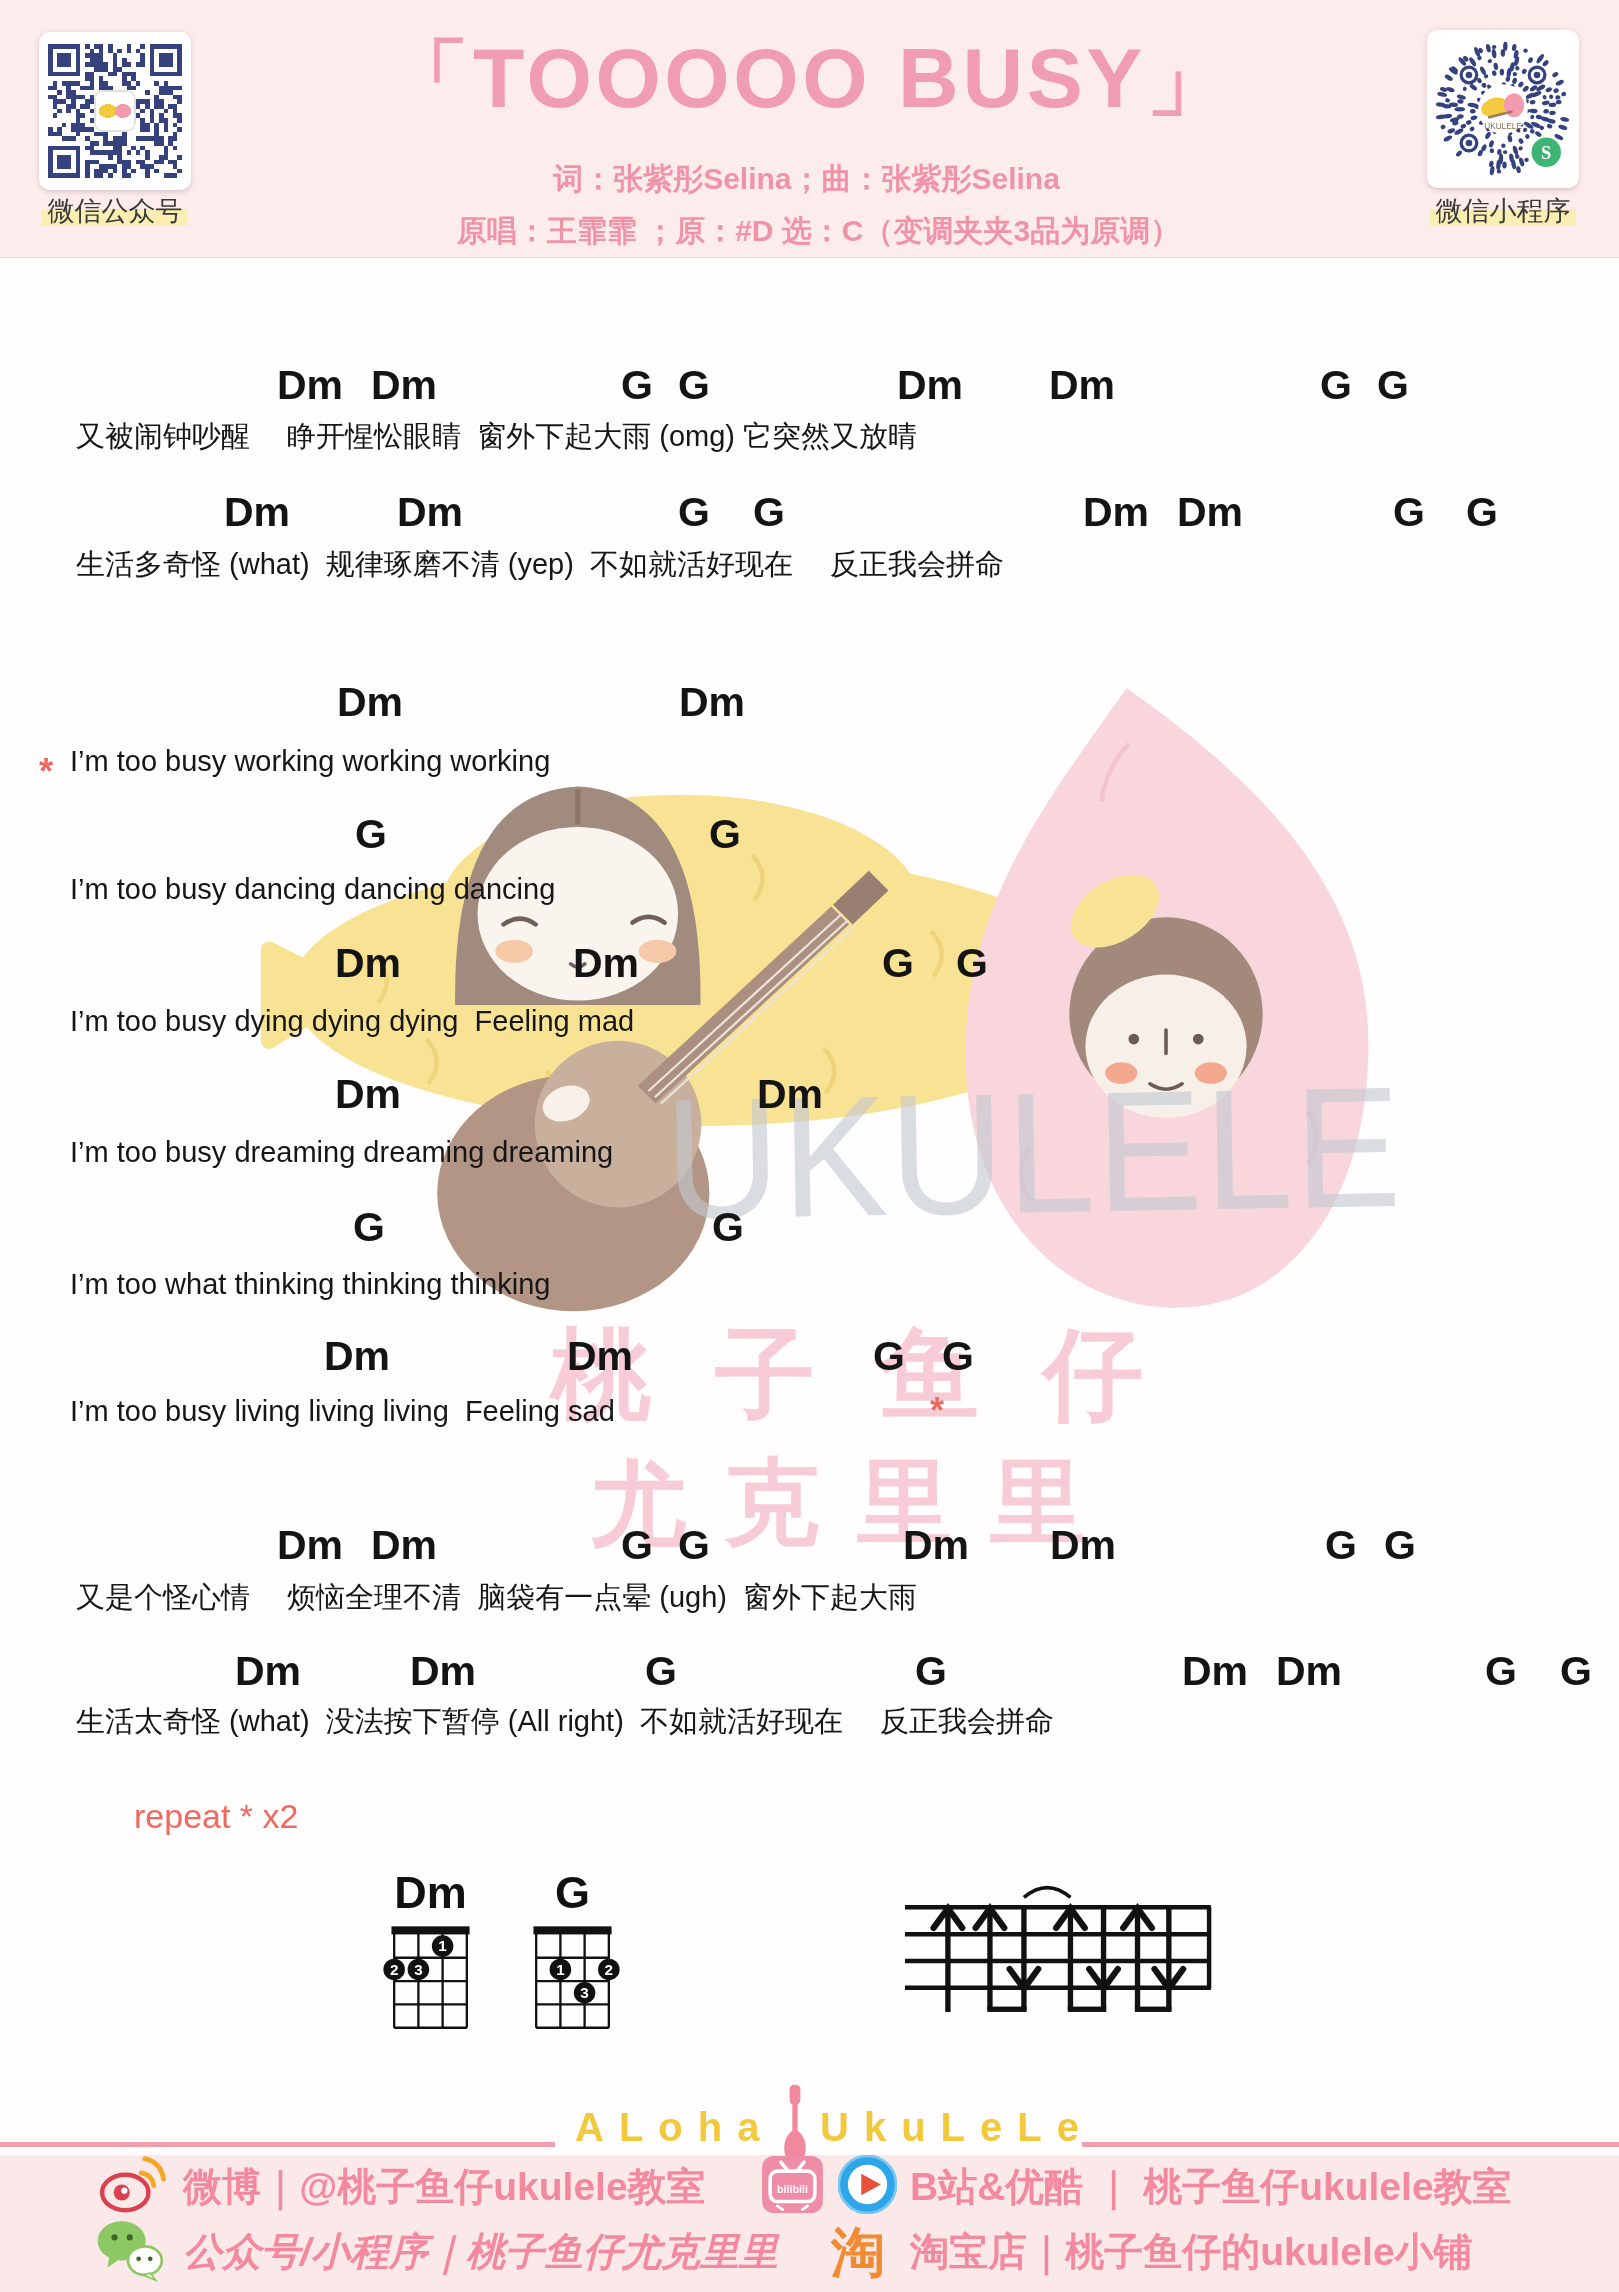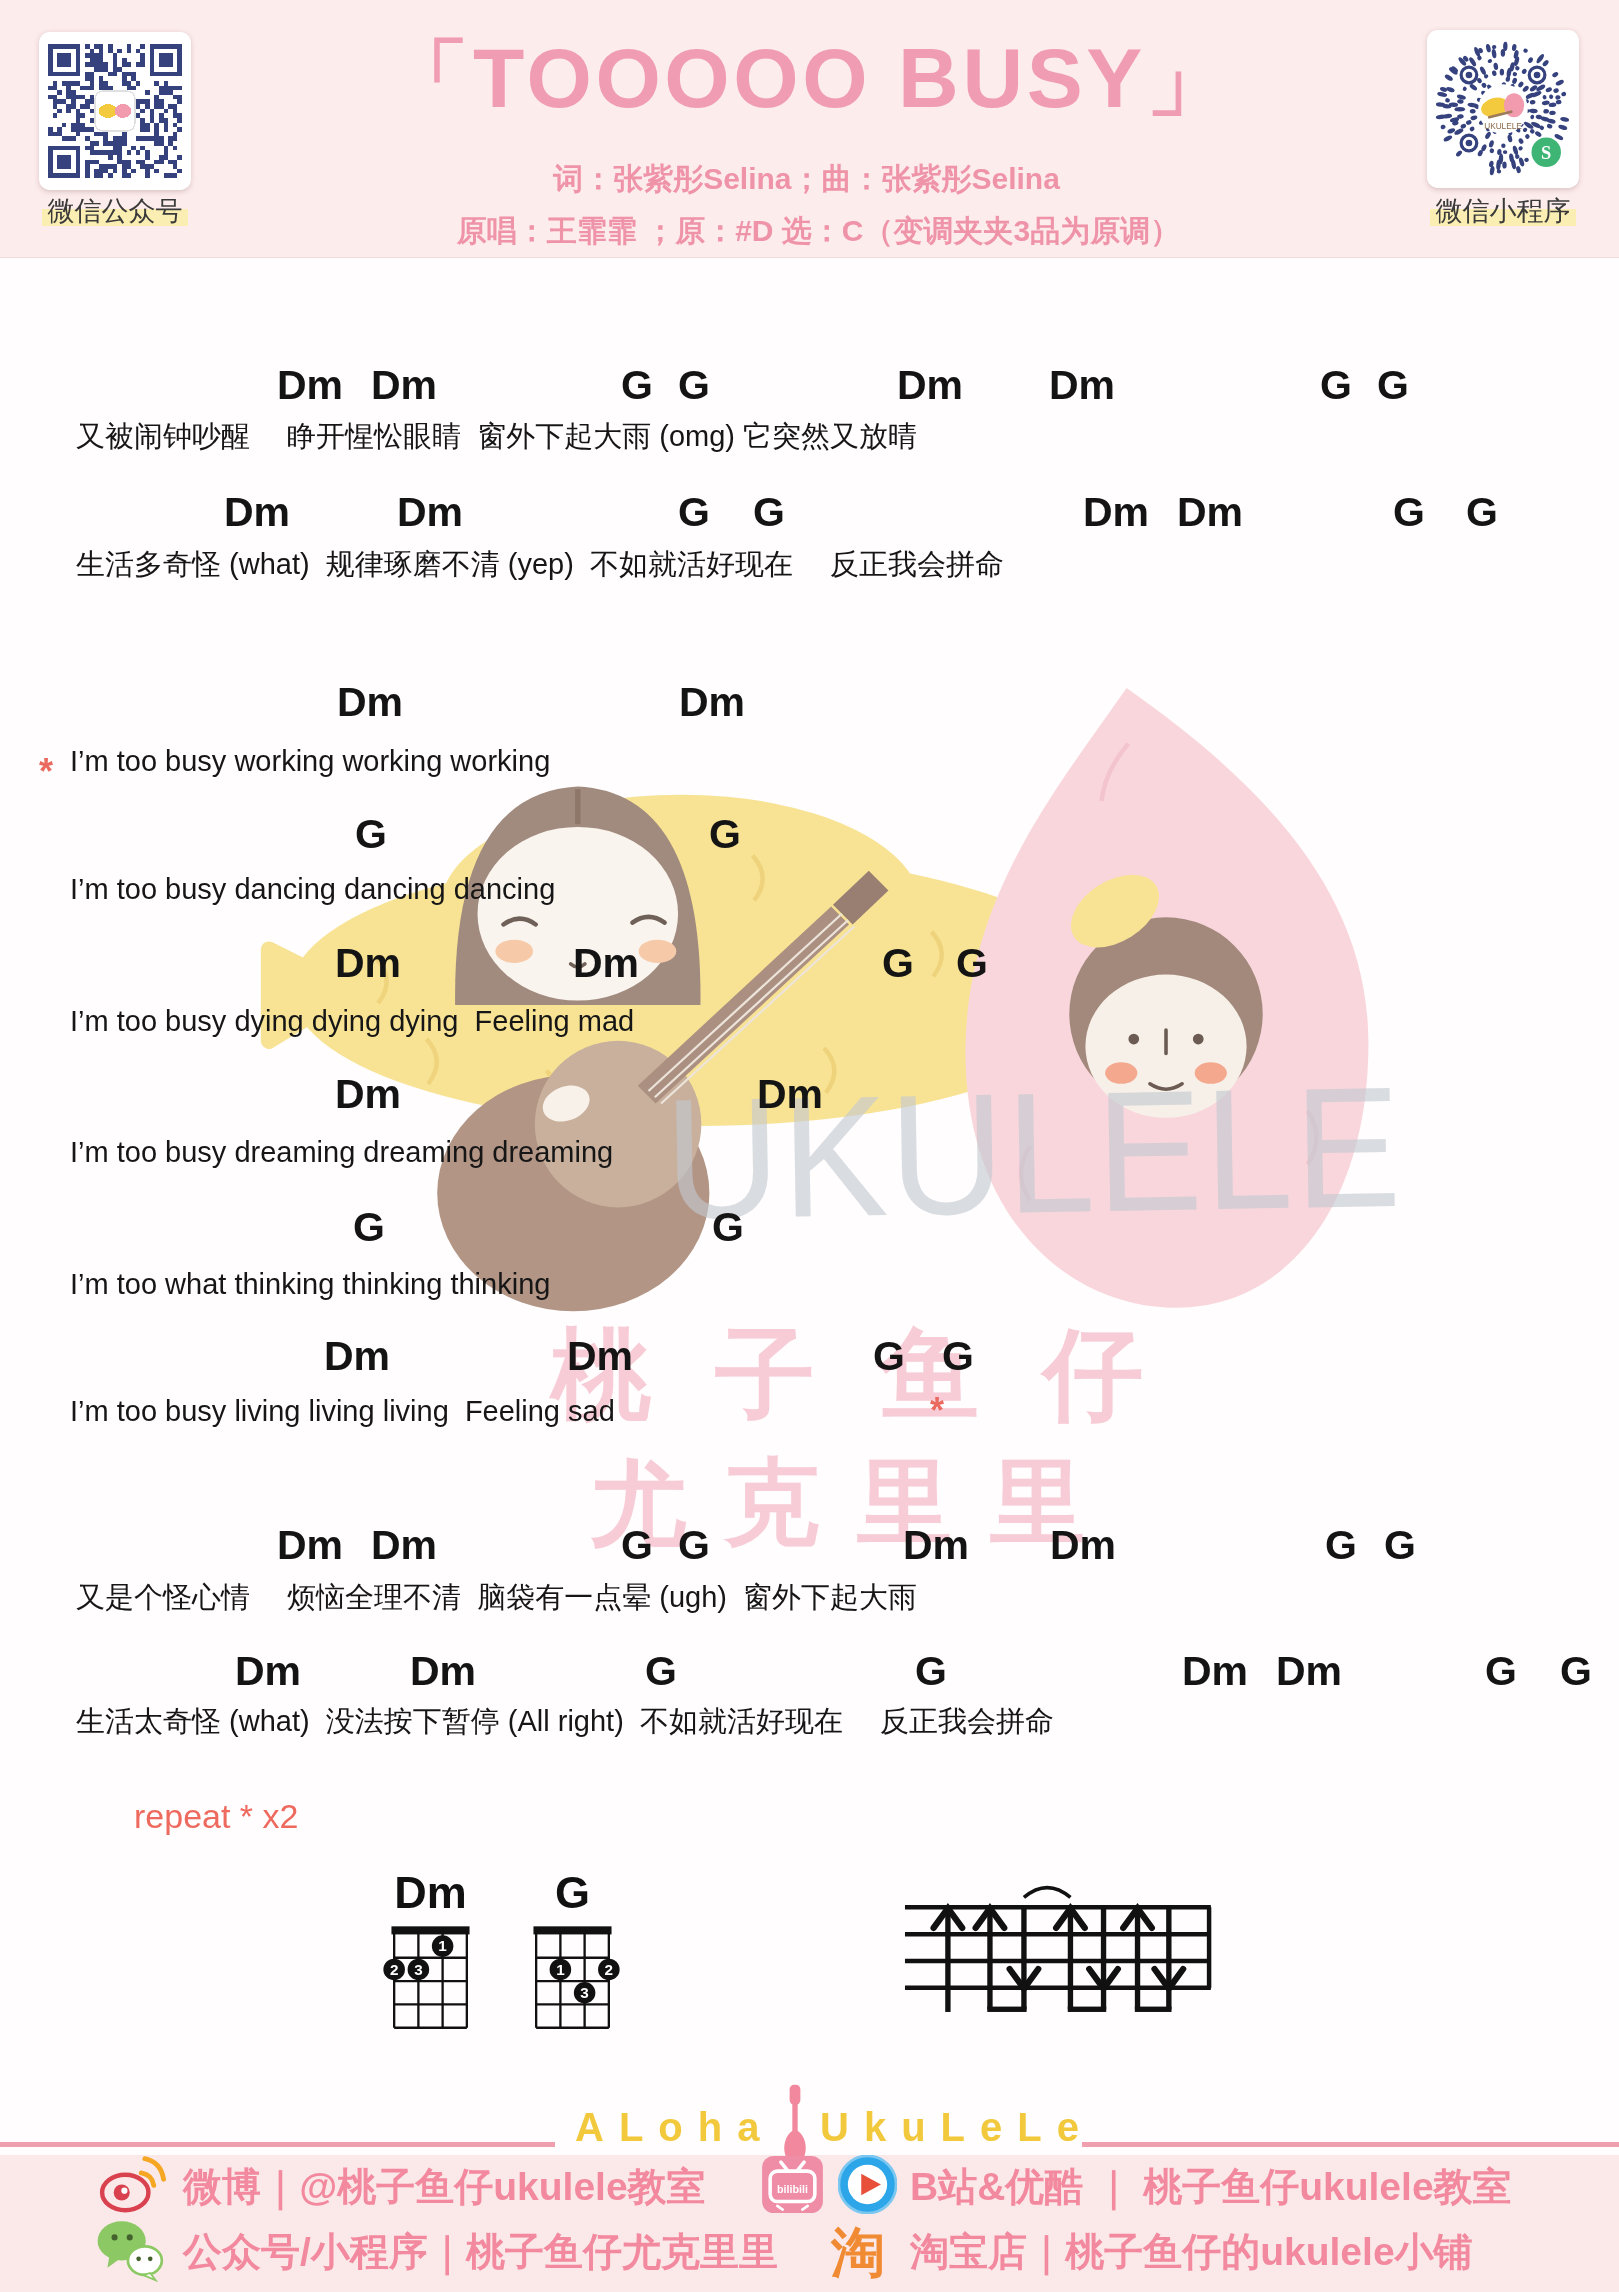--- a/index.html
+++ b/index.html
@@ -769,19 +769,19 @@
   <svg class="ficon" style="left:93px;top:2216px;" width="77" height="66" viewBox="0 0 86 74">
     <ellipse cx="32" cy="28" rx="27" ry="22" fill="#8cc863"></ellipse>
     <polygon points="18,46 16,58 30,48" fill="#8cc863"></polygon>
     <circle cx="24" cy="24" r="3.4" fill="#44622e"></circle>
       <circle cx="41" cy="24" r="3.4" fill="#44622e"></circle>
     <ellipse cx="58" cy="50" rx="19" ry="16" fill="#fff" stroke="#8cc863" stroke-width="3"></ellipse>
     <polygon points="64,64 70,72 56,66" fill="#fff" stroke="#8cc863" stroke-width="2"></polygon>
     <circle cx="51" cy="48" r="2.6" fill="#44622e"></circle>
       <circle cx="64" cy="48" r="2.6" fill="#44622e"></circle>
   </svg>
-  <div class="ftext" style="left:183px;top:2225px;">公众号/小程序｜桃子鱼仔尤克里里</div>
+  <div class="ftext" style="left:183px;top:2225px;font-style:italic;">公众号/小程序｜桃子鱼仔尤克里里</div>
 
   <div class="ficon taobao" style="left:831px;top:2217px;">淘</div>
   <div class="ftext" style="left:910px;top:2225px;">淘宝店｜桃子鱼仔的ukulele小铺</div>
 
 </div>
 
 
 </body></html>

